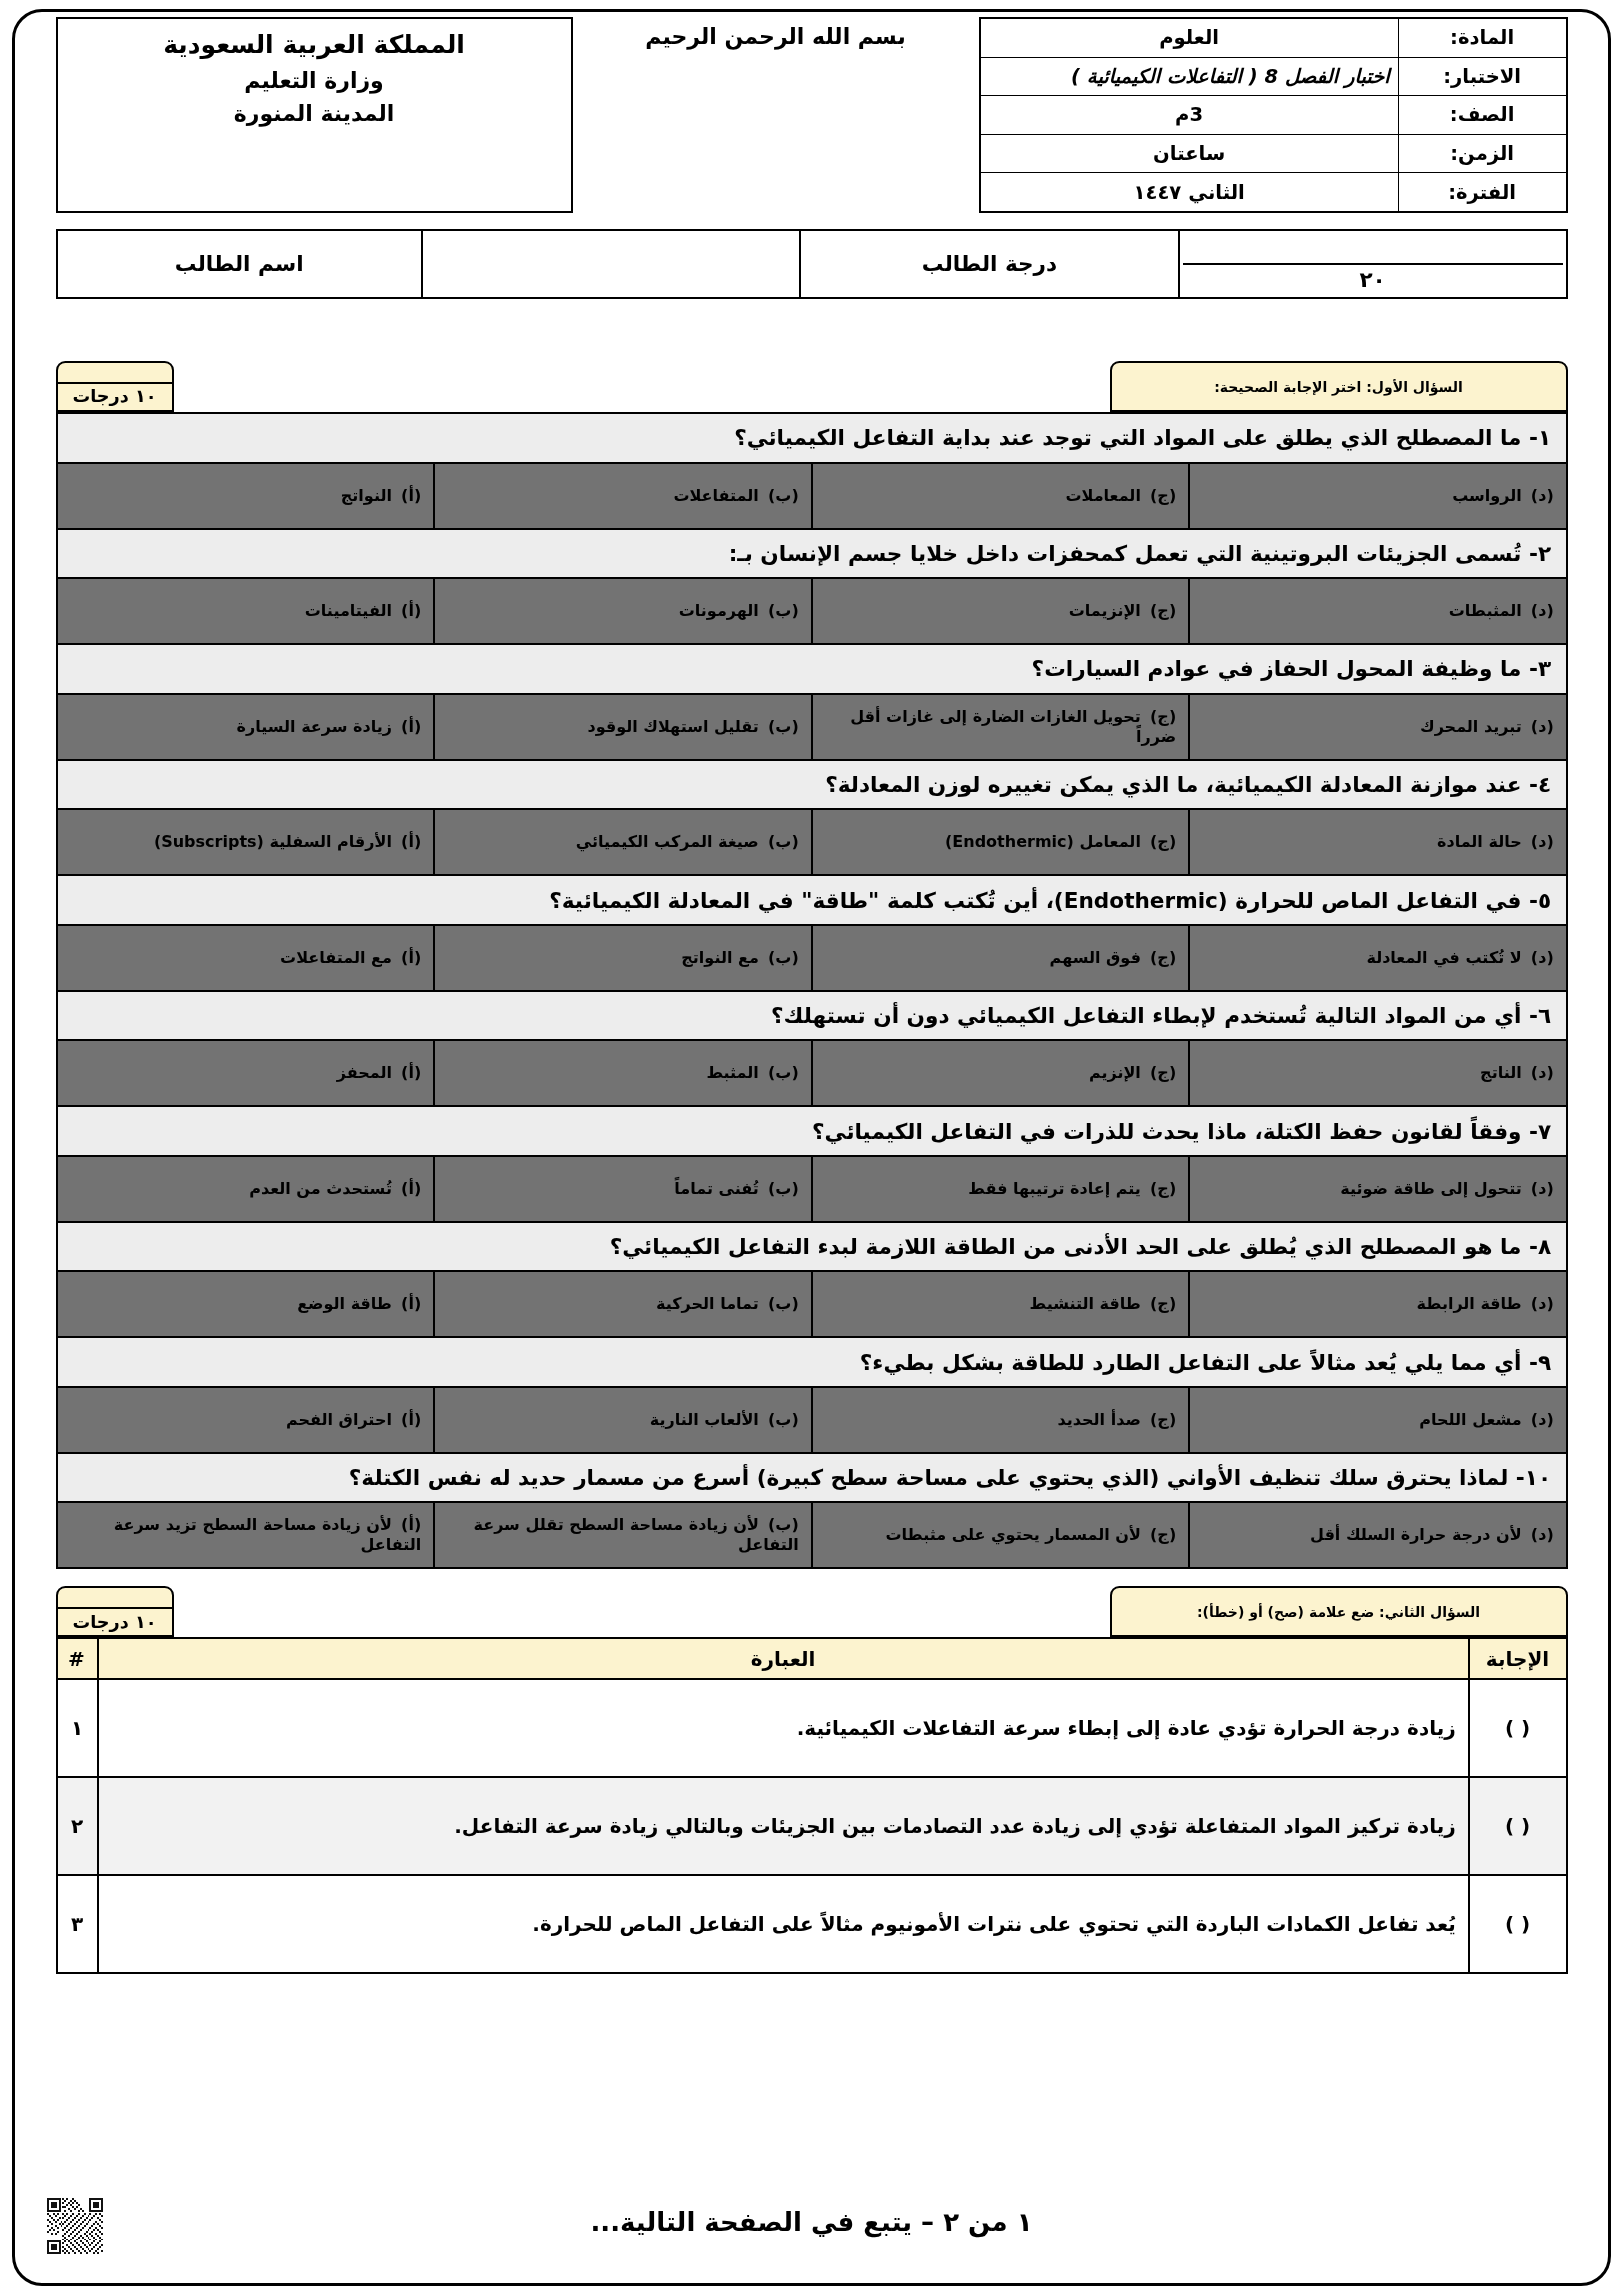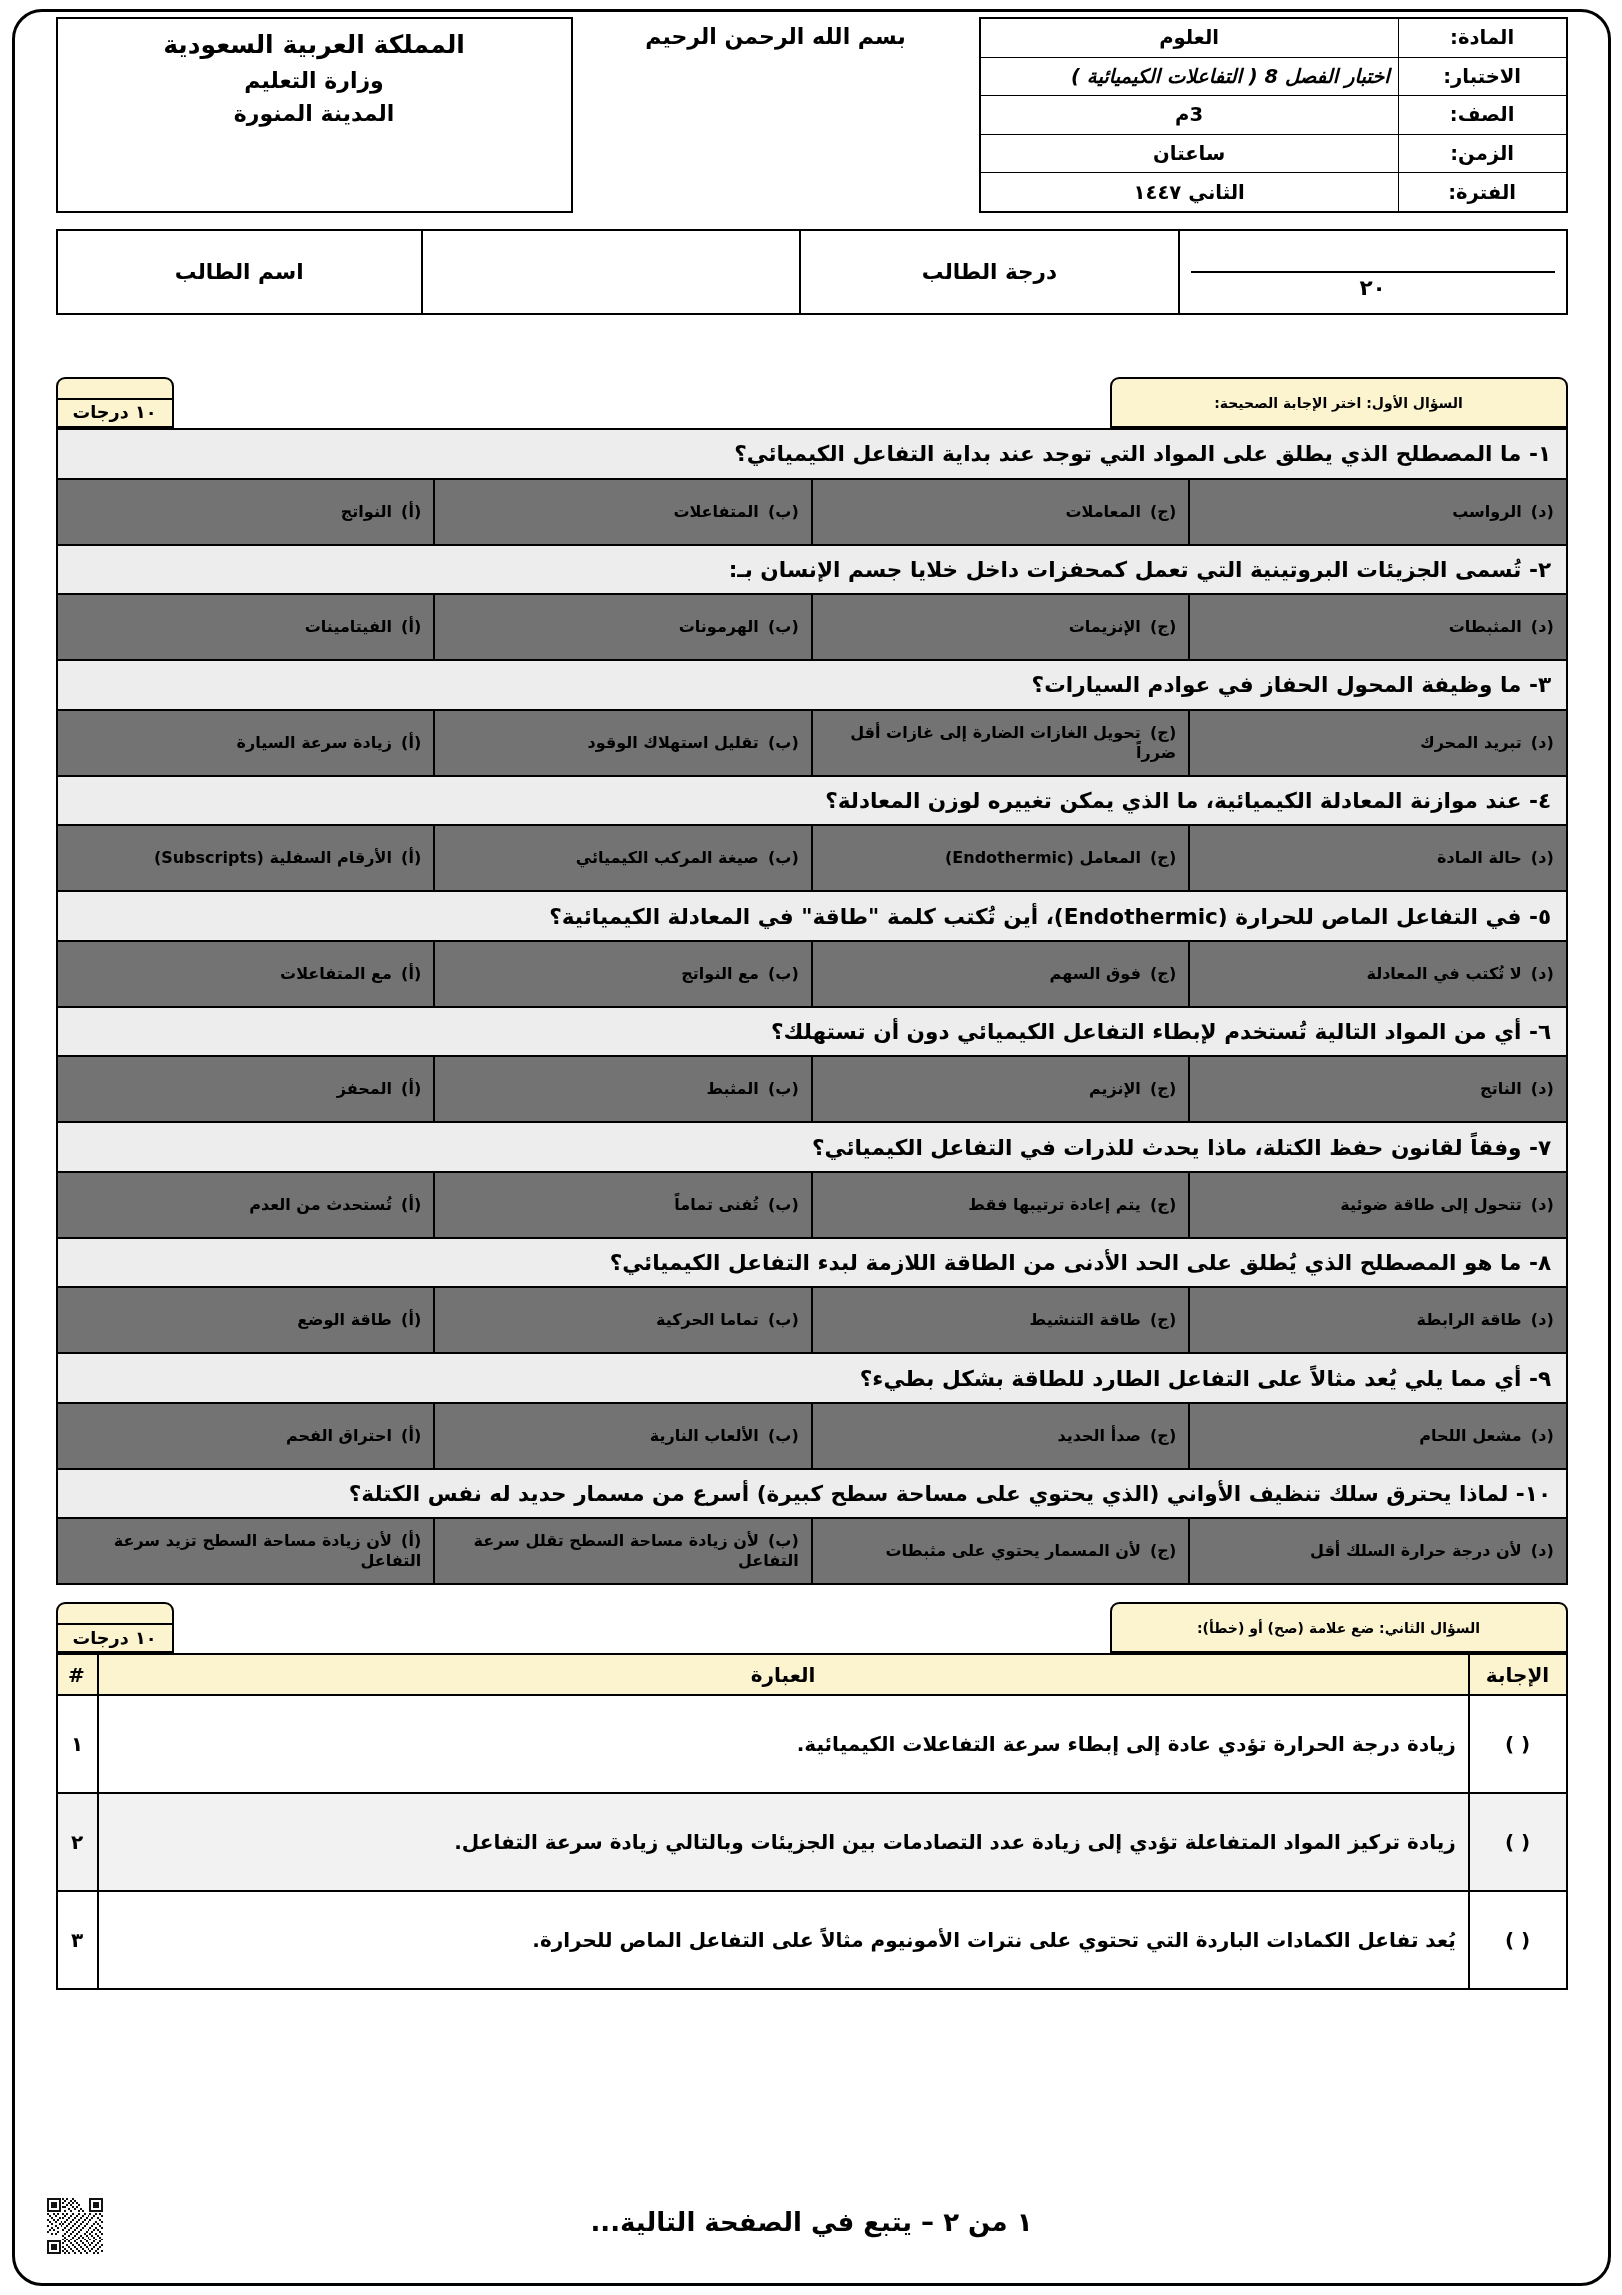--- a/index.html
+++ b/index.html
@@ -111,21 +111,21 @@
     border: 2px solid #000;
     font-weight: bold;
     font-size: 21.6px;
     height: 30px;
     text-align: center;
     padding: 2.6px 5.2px;
   }
   .student-table td.name-cell { width: 353px; }
   .student-table td.blank-cell { width: 366px; }
   .student-table td.grade-cell { width: 366px; }
-  .split-cell { padding: 11px !important; border: 2px solid #000 !important; }
+  .split-cell { padding: 3px !important; border: 2px solid #000 !important; }
   .split-cell .half {
     height: 29px;
     display: flex;
     align-items: center;
     justify-content: center;
     font-weight: bold;
     font-size: 21.6px;
   }
   .split-cell .half.top { border-bottom: 2px solid #000; }
 

